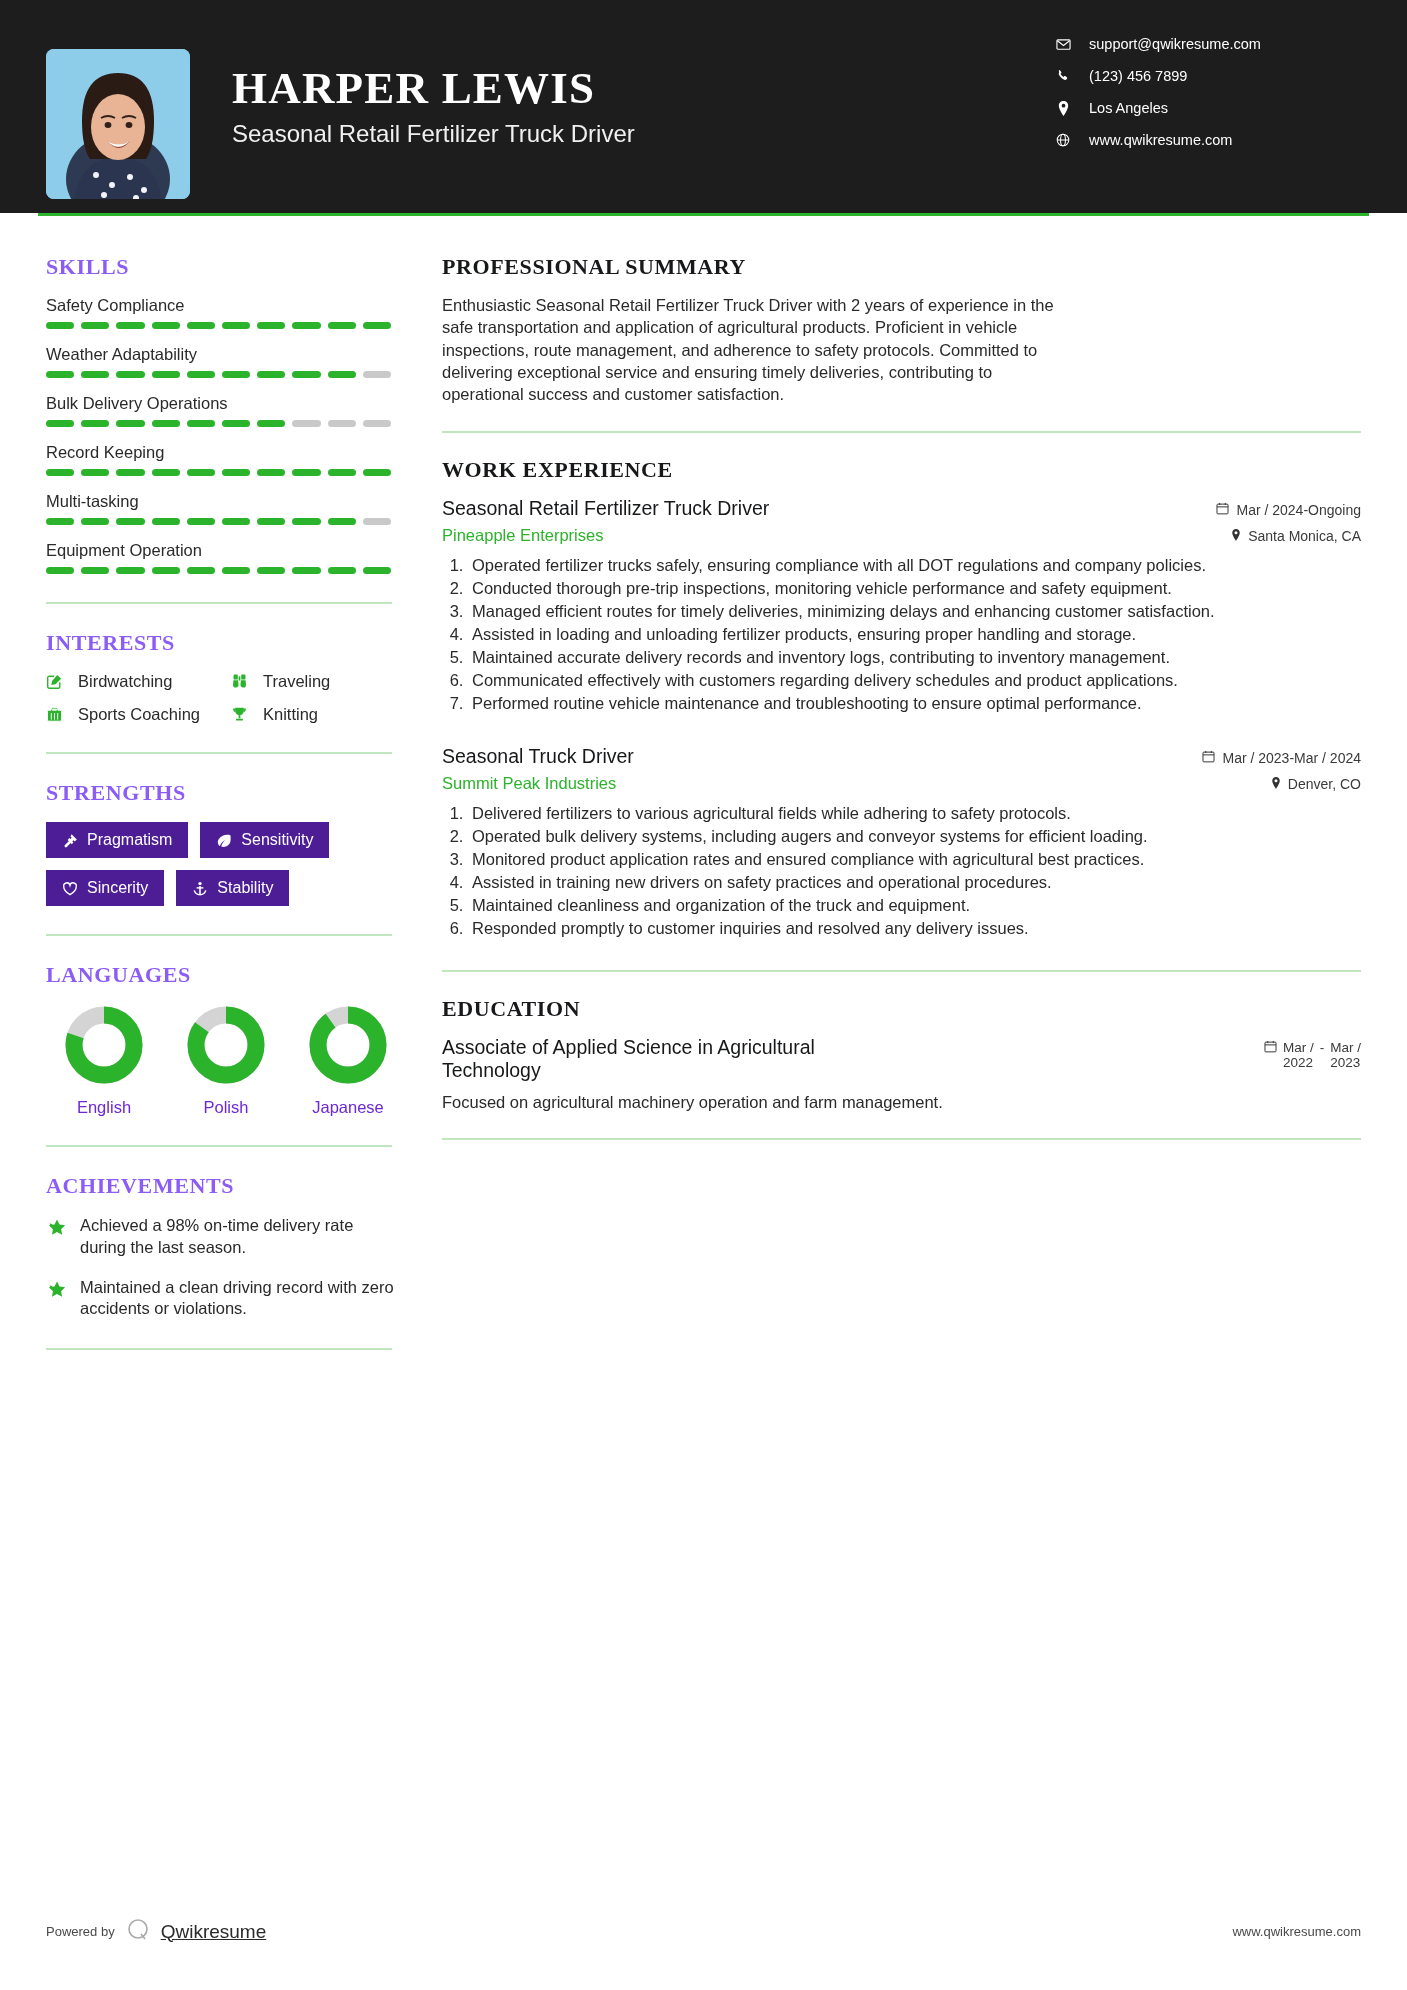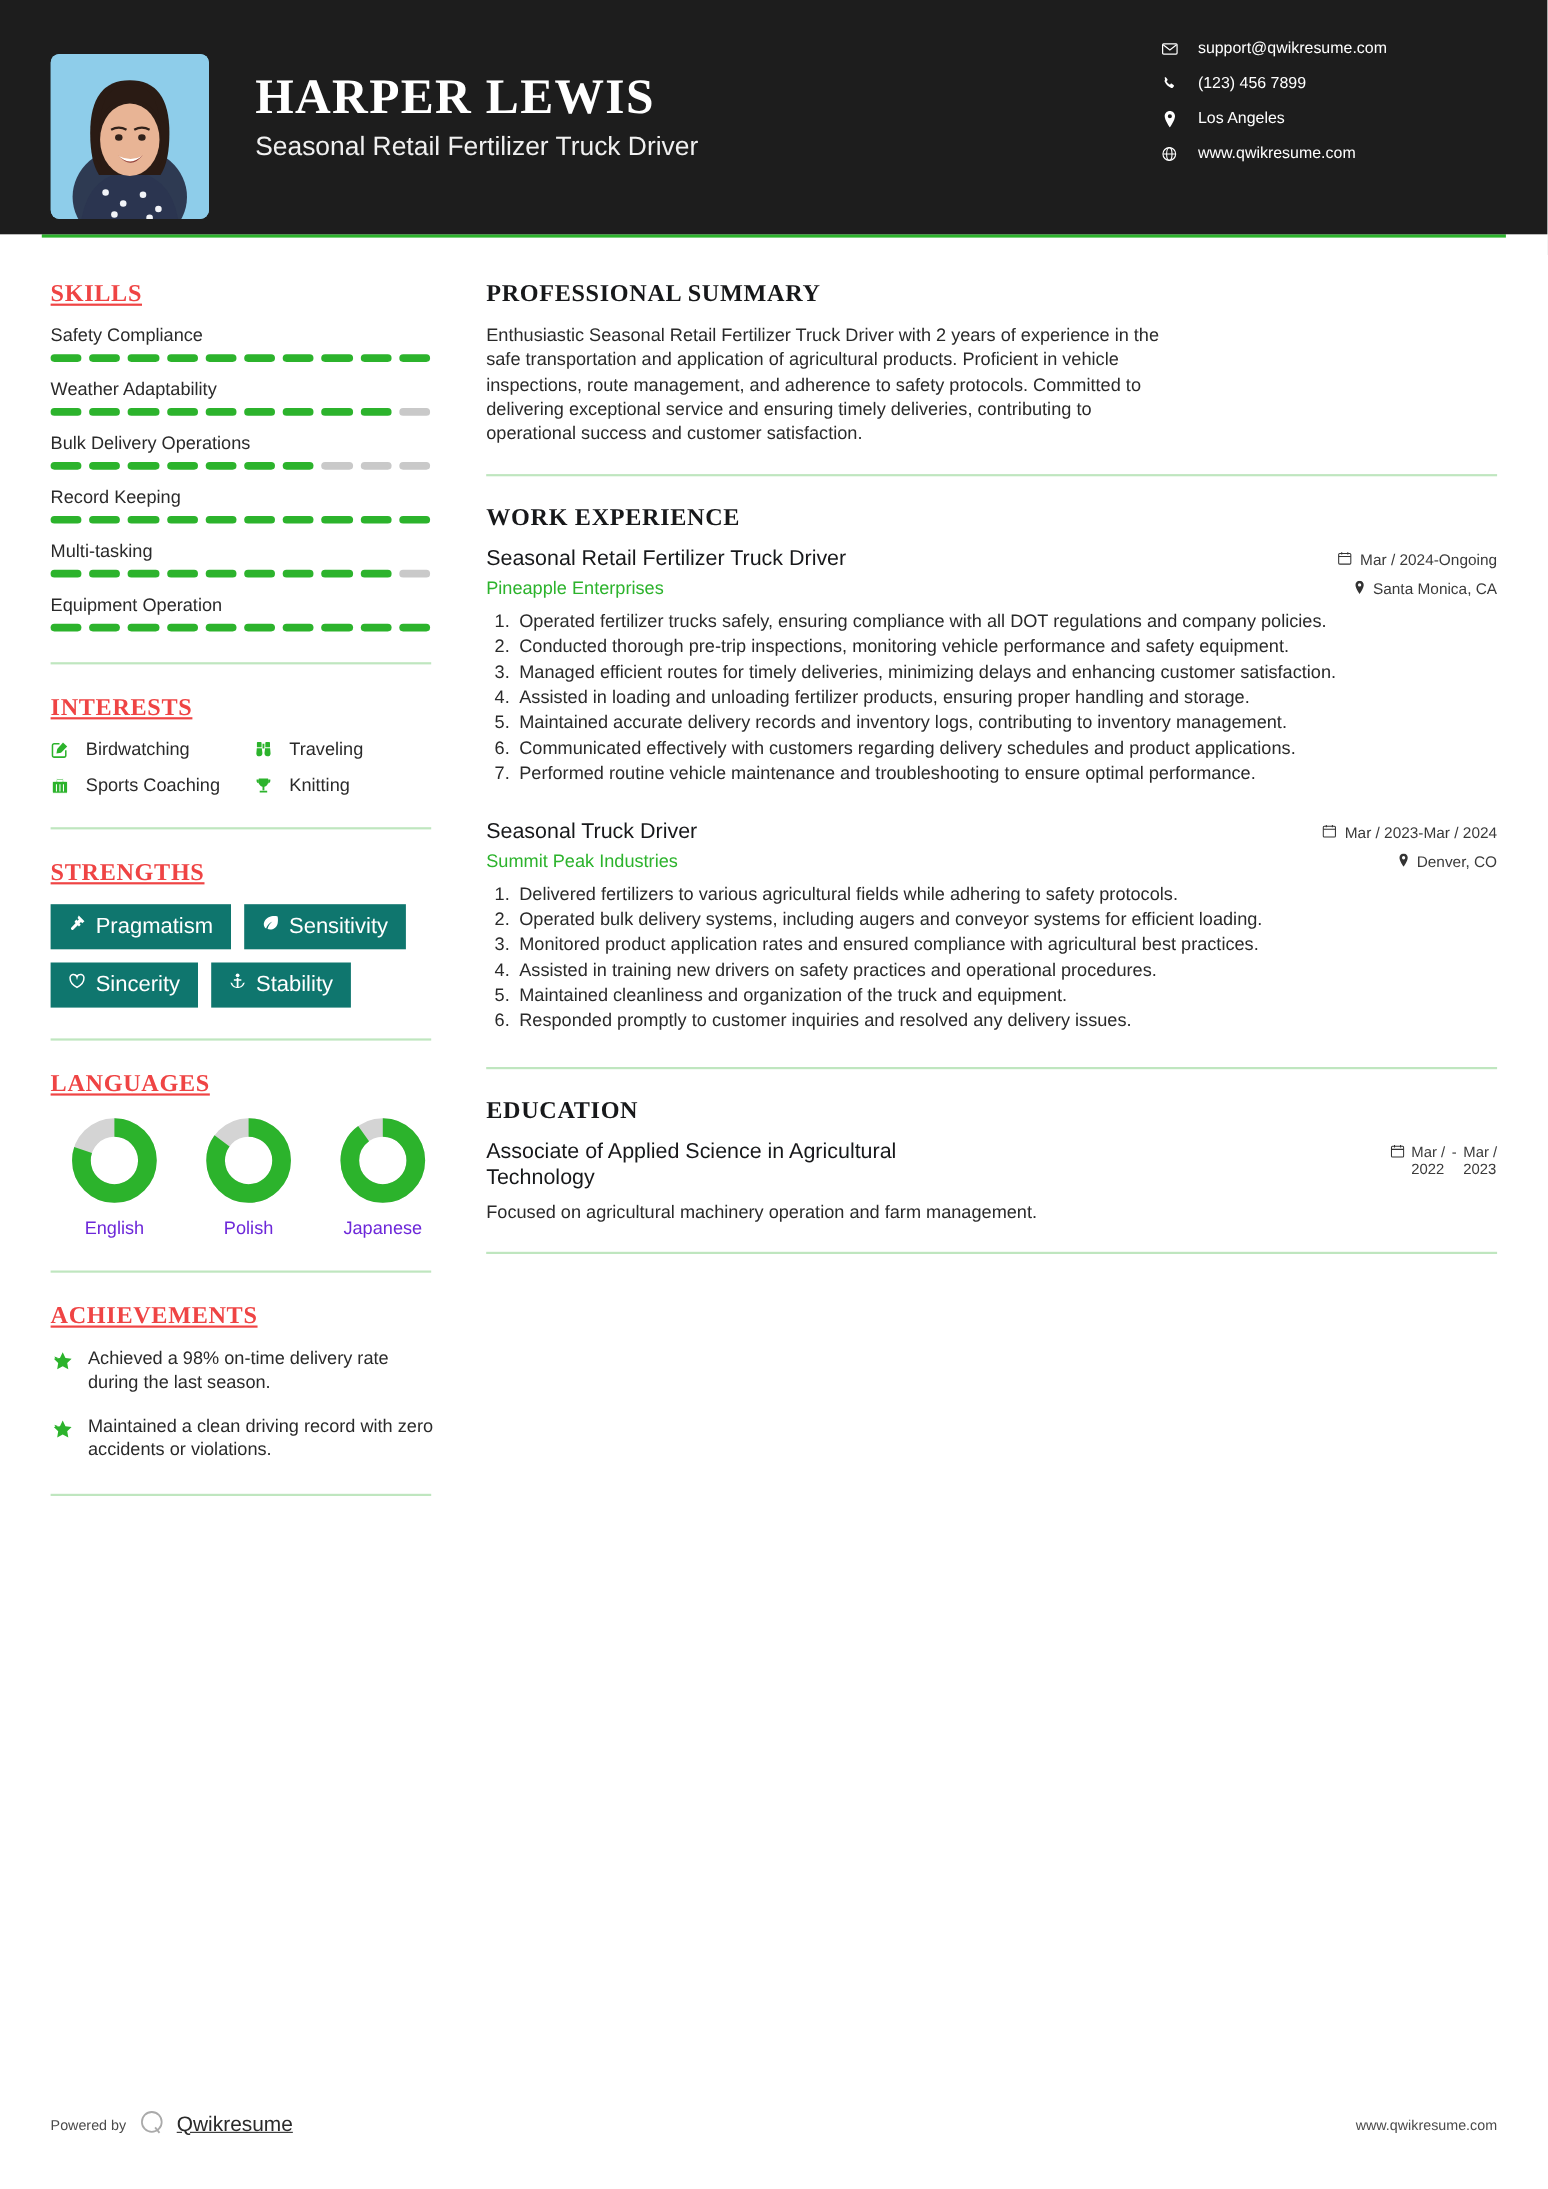--- a/index.html
+++ b/index.html
@@ -95,23 +95,22 @@
   .right-col {
     flex: 1;
     padding: 38px 46px 0 42px;
   }
 
   .sec-title {
     font-family: "Liberation Serif", serif;
     font-weight: bold;
     font-size: 22px;
     letter-spacing: 0.6px;
-    color: #ef4444;
+    color: #8b5cf6;
     margin-bottom: 16px;
-    text-decoration: underline;
   }
   .sec-title-r {
     font-family: "Liberation Serif", serif;
     font-weight: bold;
     font-size: 22px;
     letter-spacing: 0.6px;
     color: #17181a;
     margin-bottom: 14px;
   }
 
@@ -168,26 +167,26 @@
   .interest .lbl { margin-left: 6px; }
 
   
   .strengths {
     display: flex;
     flex-wrap: wrap;
     gap: 12px;
     width: 350px;
   }
   .strength {
-    background: #0f766e;
+    background: #4c1d95;
     color: #ffffff;
-    font-size: 20px;
+    font-size: 16px;
     padding: 9px 16px;
     display: flex;
-    align-items: flex-start;
+    align-items: flex-end;
     gap: 9px;
   }
   .strength .ico { display:flex; align-items:center; color:#fff; }
 
   
   .langs {
     display: flex;
     gap: 18px;
     padding-left: 6px;
   }

